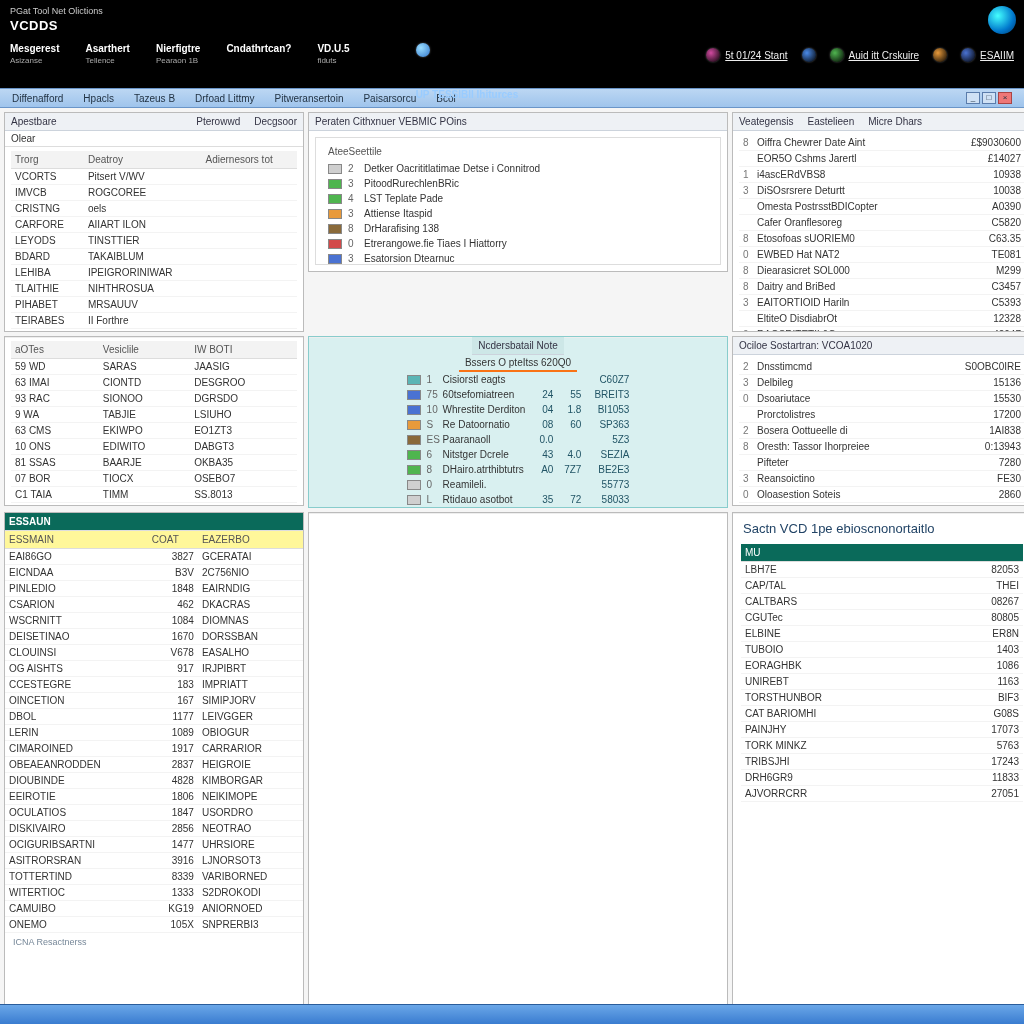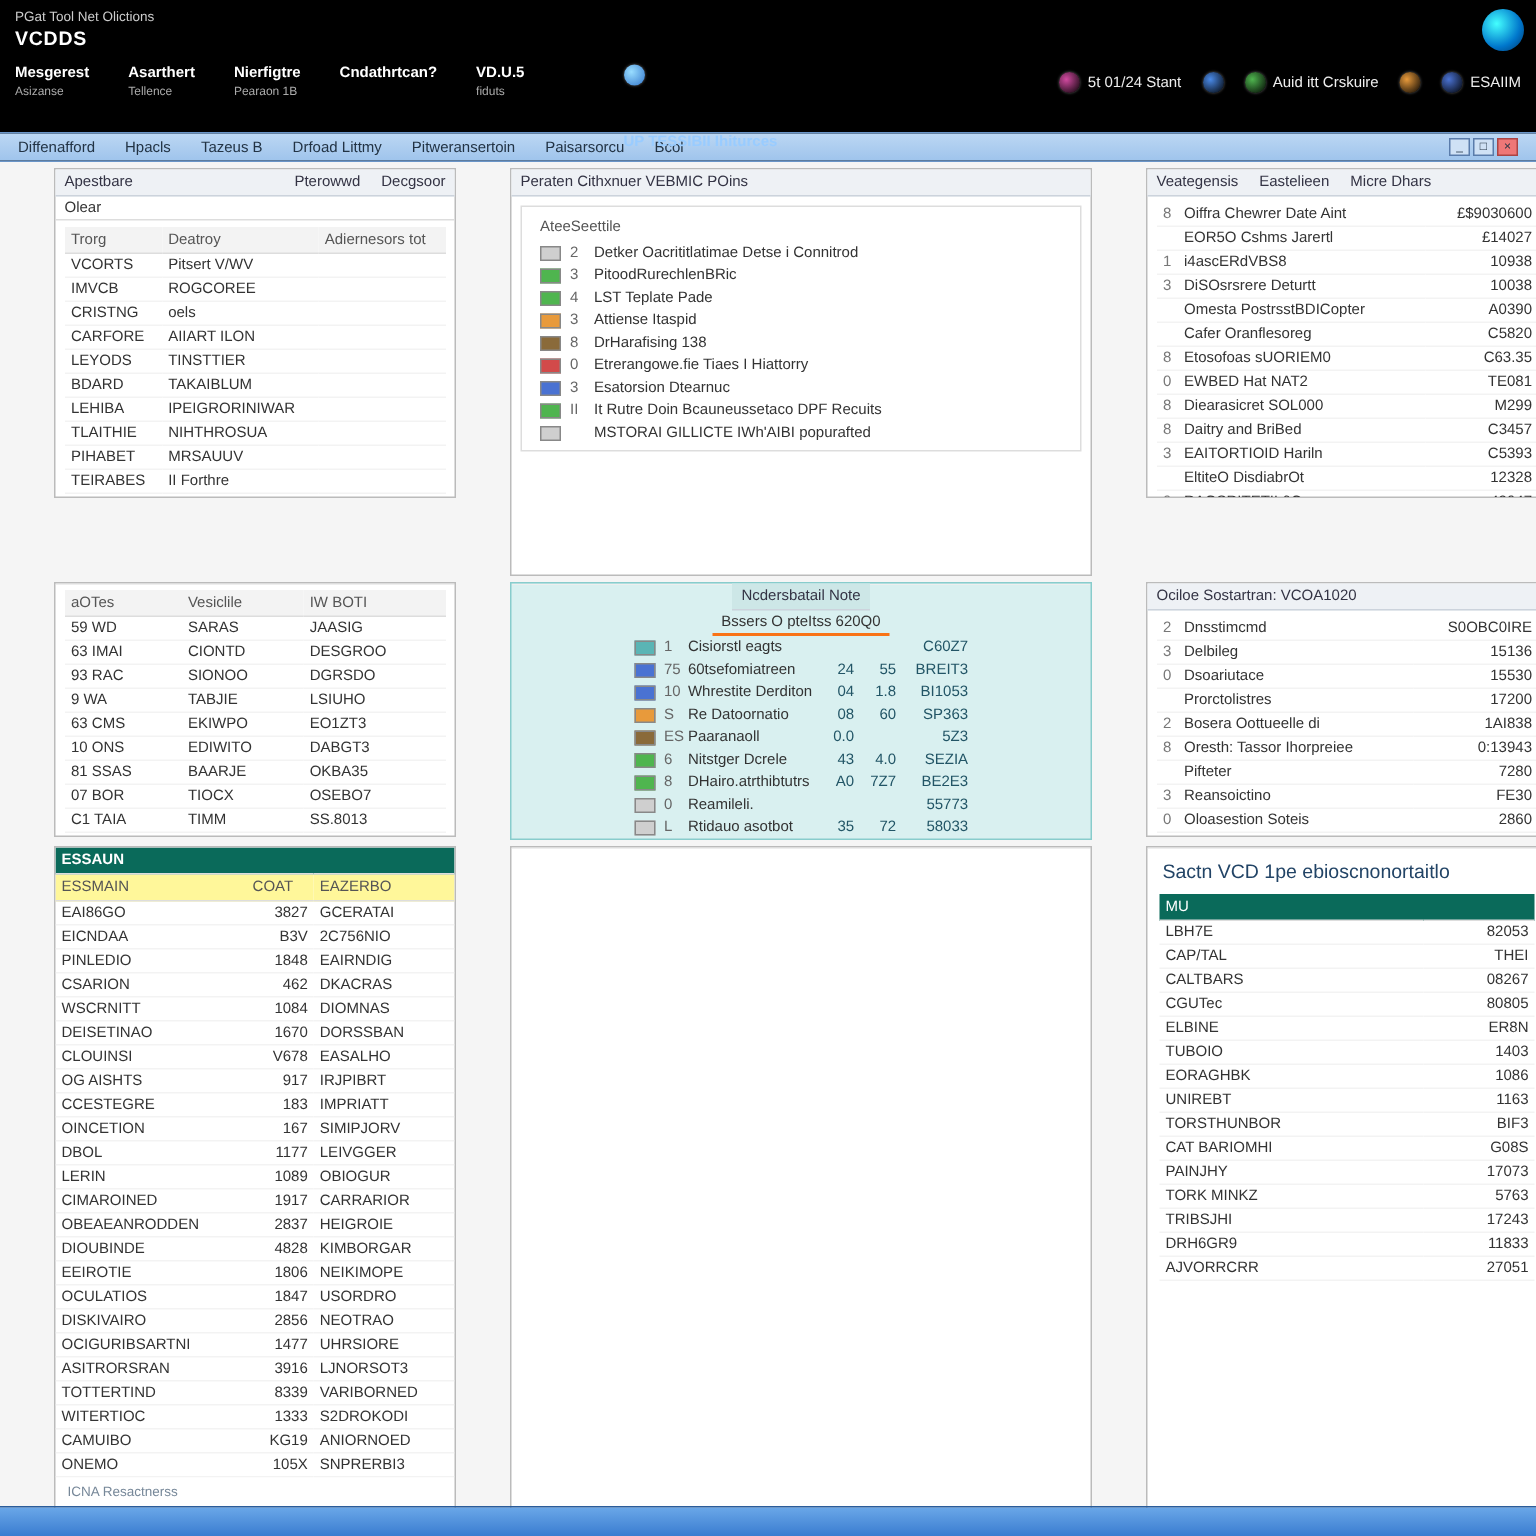--- a/index.html
+++ b/index.html
@@ -19,21 +19,21 @@
     padding: 6px 10px 0 10px;
     position: relative;
   }
   .app-caption { color: #ccc; font-size: 9px; padding-bottom: 2px;}
   .app-title { font-weight: bold; font-size: 13px; letter-spacing: 0.5px; }
   .mainmenu { display: flex; gap: 26px; margin-top: 10px; align-items:flex-start;}
   .mainmenu-item { text-align: left; font-size:9px; line-height:1.2; }
   .mainmenu-item .mi-label { font-weight:bold; display:block; font-size:10px;}
   .mainmenu-item .mi-sub { color:#aaa; font-size:8px;}
   .status-area { position:absolute; right:10px; top:48px; display:flex; gap:14px; align-items:center;}
-  .status-chip { display:flex; align-items:center; gap:5px; font-size:10px; color:#eee;}
+  .status-chip { display:flex; align-items:center; gap:5px; font-size:10px; color:#eee;text-decoration:underline;}
   .dot { width:14px; height:14px; border-radius:50%; display:inline-block; box-shadow:0 0 2px rgba(255,255,255,.4);}
   .globe { position:absolute; right:8px; top:6px; width:28px; height:28px; border-radius:50%; background:radial-gradient(circle at 35% 35%, #4ff, #07c 60%, #036); }
   .bluebar {
     background: linear-gradient(#bcd7f3,#9fc4ec);
     border-top:1px solid #6a95c8;
     border-bottom:1px solid #6a95c8;
     height:20px;
     display:flex; align-items:center; gap:20px;
     padding:0 12px;
     color:#234; font-size:10px;
@@ -50,21 +50,21 @@
     grid-template-columns: 300px 420px 300px;
     grid-auto-rows: min-content;
     gap:4px;
     padding:4px;
     overflow:hidden;
   }
   .panel {
     background:#fff;
     border:1px solid #bbb;
     box-shadow:0 1px 0 #eee inset;
-    display:flex; flex-direction:column;margin-left:32px;
+    display:flex; flex-direction:column;
   }
   .panel-header{
     background:#eef1f5;
     border-bottom:1px solid #ccd3dc;
     padding:3px 6px;
     font-size:10px; color:#334;
     display:flex; gap:14px;
   }
   .panel-body{padding:4px 6px; overflow:auto;}
   table.data{width:100%; border-collapse:collapse; font-size:10px;}
@@ -219,21 +219,21 @@
             <tr>
               <td>TEIRABES</td>
               <td>II Forthre</td>
               <td></td>
             </tr>
           </tbody>
       </table>
     </div>
   </div>
 
-  <div class="panel" style="grid-column:2;grid-row:1;height:272px;">
+  <div class="panel" style="grid-column:2;grid-row:1;height:160px;justify-content:space-between;">
     <div class="panel-header">
         <span>Peraten Cithxnuer VEBMIC POins</span>
       </div>
     <div class="panel-body" style="border:1px solid #ddd;margin:6px;">
       <div style="padding:4px 6px;font-size:10px;color:#555;">AteeSeettile</div>
       <ul class="statlist" id="ct-list">
           <li>
             <span class="sw grey"></span>
             <span class="li-idx">2</span>
             <span>Detker Oacrititlatimae Detse i Connitrod</span>

